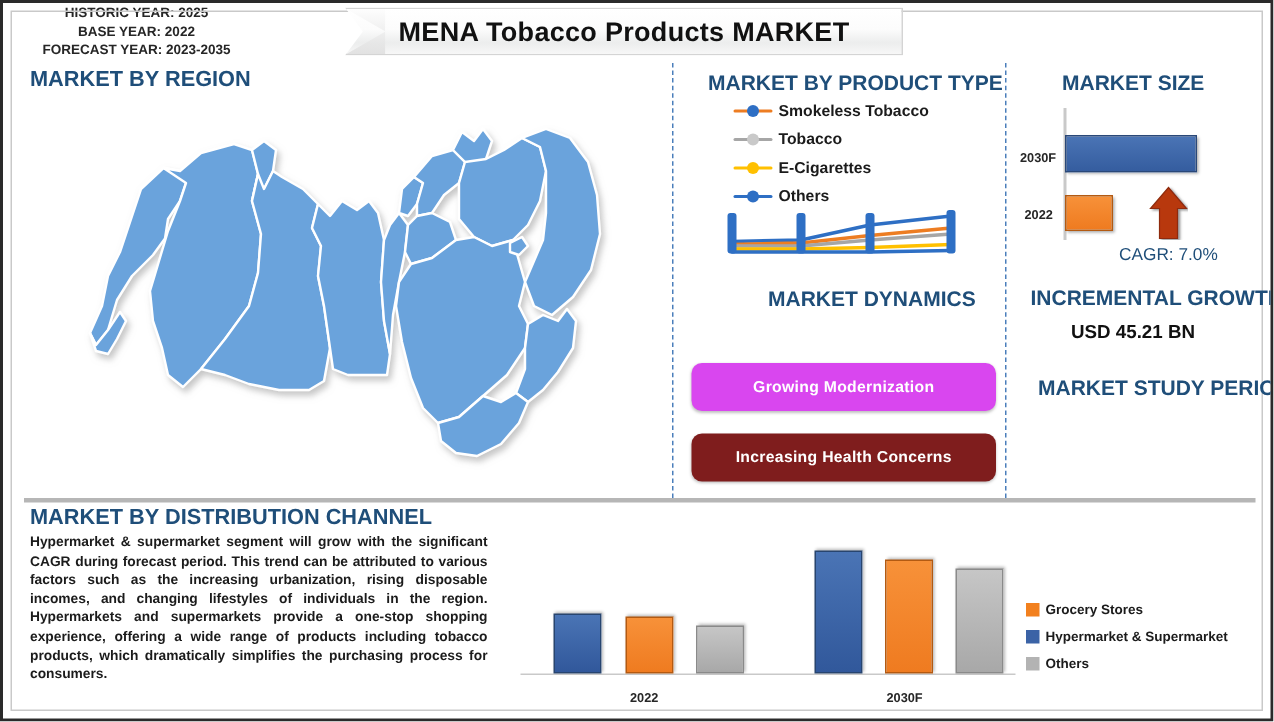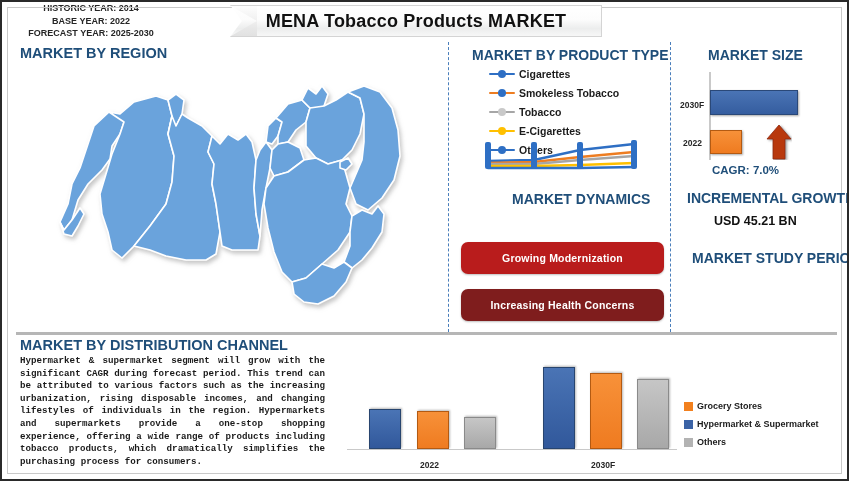--- a/index.html
+++ b/index.html
@@ -75,50 +75,49 @@
 
   .linechart{position:absolute;left:480px;top:136px;width:160px;height:32px;}
   .linechart svg{display:block;}
 
   
   .pill{
     position:absolute;border-radius:7px;display:flex;align-items:center;justify-content:center;
     color:#fff;font-size:10.5px;font-weight:bold;letter-spacing:.2px;
     box-shadow:0 1px 2px rgba(0,0,0,.25);
   }
-  .pill-green{left:459px;top:240px;width:203px;height:32px;background:#b91c1c;}
+  .pill-green{left:459px;top:240px;width:203px;height:32px;background:#d946ef;}
   .pill-brown{left:459px;top:287px;width:203px;height:32px;background:#7f1d1d;}
 
   
   .msize{position:absolute;left:678px;top:66px;width:168px;height:110px;}
   .ms-axis{position:absolute;left:29px;top:4px;width:1.5px;height:88px;background:#c9c9c9;}
   .ms-lbl{position:absolute;font-size:8.5px;font-weight:bold;color:#262626;}
   .ms-lbl-2030{left:0px;top:32px;}
   .ms-lbl-2022{left:3px;top:70px;}
   .ms-bar{position:absolute;box-sizing:border-box;box-shadow:1px 1px 2px rgba(0,0,0,.35);}
   .ms-bar-2030{left:30px;top:22px;width:88px;height:25px;
     background:linear-gradient(180deg,#4a74b5,#355d9f);border:1px solid #2a4878;}
   .ms-bar-2022{left:30px;top:62px;width:32px;height:24px;
     background:linear-gradient(180deg,#f79139,#ef7b20);border:1px solid #b35a12;}
 
   .arrow-up{position:absolute;left:86px;top:56px;width:26px;height:36px;}
-  .cagr{position:absolute;left:710px;top:162px;font-size:11.5px;font-weight:bold;color:#1f4e79;white-space:nowrap;}
+  .cagr{position:absolute;left:744px;top:162px;font-size:11.5px;font-weight:normal;color:#1f4e79;white-space:nowrap;}
 
   
   .rt{position:absolute;text-align:center;white-space:nowrap;}
   .growth-val{left:712px;top:212px;font-size:12.5px;font-weight:bold;color:#111;}
   .study-lines{left:668px;top:272px;width:178px;text-align:center;}
   .study-lines div{font-size:9px;font-weight:bold;color:#262626;line-height:12.5px;}
 
   
   .para{
     position:absolute;left:18px;top:353px;width:305px;
     font-size:9.2px;line-height:12.6px;color:#1b1b1b;font-weight:bold;
     text-align:justify;
-    font-family:Liberation Mono, monospace;
   }
 
   
   .barchart{position:absolute;left:345px;top:350px;width:330px;height:122px;}
   .bc-base{position:absolute;left:0;bottom:24px;width:330px;height:1.5px;background:#c9c9c9;}
   .bc-bar{position:absolute;bottom:25.5px;box-sizing:border-box;box-shadow:1px -1px 2px rgba(0,0,0,.28);}
   .bc-blue{background:linear-gradient(180deg,#4a74b5,#31589b);border:1px solid #28456f;}
   .bc-orange{background:linear-gradient(180deg,#f79139,#ef7b20);border:1px solid #b35a12;}
   .bc-gray{background:linear-gradient(180deg,#c6c6c6,#a8a8a8);border:1px solid #8a8a8a;}
   .bc-xlabel{position:absolute;bottom:4px;font-size:8.5px;font-weight:bold;color:#262626;}
@@ -187,27 +186,20 @@
         <path d="M336 152 L346 146 L356 150 L362 142 L368 150 L366 168 L356 184 L346 196 L336 204 L328 198 L334 182 L334 168 Z"></path>
 
         <path d="M276 218 L290 214 L306 200 L318 204 L328 198 L336 204 L330 218 L318 232 L302 240 L288 238 L278 230 Z"></path>
       </g>
     </svg>
   </div>
 
   <div class="hd hd-product">MARKET BY PRODUCT TYPE</div>
 
   <div class="legend-v">
-    <div class="lg-row">
-      <span class="lg-mark">
-        <span class="ln" style="background:#2E6FC4"></span>
-          <span class="dot" style="background:#2E6FC4"></span>
-      </span>
-      <span class="lg-lbl">Cigarettes</span>
-    </div>
     <div class="lg-row">
       <span class="lg-mark">
         <span class="ln" style="background:#ED7D22"></span>
           <span class="dot" style="background:#2E6FC4"></span>
       </span>
       <span class="lg-lbl">Smokeless Tobacco</span>
     </div>
     <div class="lg-row">
       <span class="lg-mark">
         <span class="ln" style="background:#A6A6A6"></span>
@@ -271,23 +263,23 @@
       </svg>
     </div>
   </div>
   <div class="cagr">CAGR:  7.0%</div>
 
   <div class="hd hd-growth">INCREMENTAL GROWTH</div>
   <div class="rt growth-val">USD 45.21 BN</div>
 
   <div class="hd hd-study">MARKET STUDY PERIOD</div>
   <div class="study-lines">
-    <div>HISTORIC YEAR: 2014</div>
+    <div>HISTORIC YEAR: 2025</div>
     <div>BASE  YEAR: 2022</div>
-    <div>FORECAST YEAR: 2025-2030</div>
+    <div>FORECAST YEAR: 2023-2035</div>
   </div>
 
   <div class="hd hd-dist">MARKET BY DISTRIBUTION CHANNEL</div>
   <div class="para">Hypermarket &amp; supermarket   segment will grow with the significant CAGR during forecast period. This trend can be attributed to various factors such as the increasing urbanization, rising disposable incomes, and changing lifestyles of individuals in the region. Hypermarkets and supermarkets provide a one-stop shopping experience, offering a wide range of products including tobacco products, which dramatically simplifies the purchasing process for consumers.</div>
 
   <div class="barchart">
     <div class="bc-base"></div>
 
     <div class="bc-bar bc-blue" style="left:22px;  width:32px; height:40px;"></div>
     <div class="bc-bar bc-orange" style="left:70px;  width:32px; height:38px;"></div>

